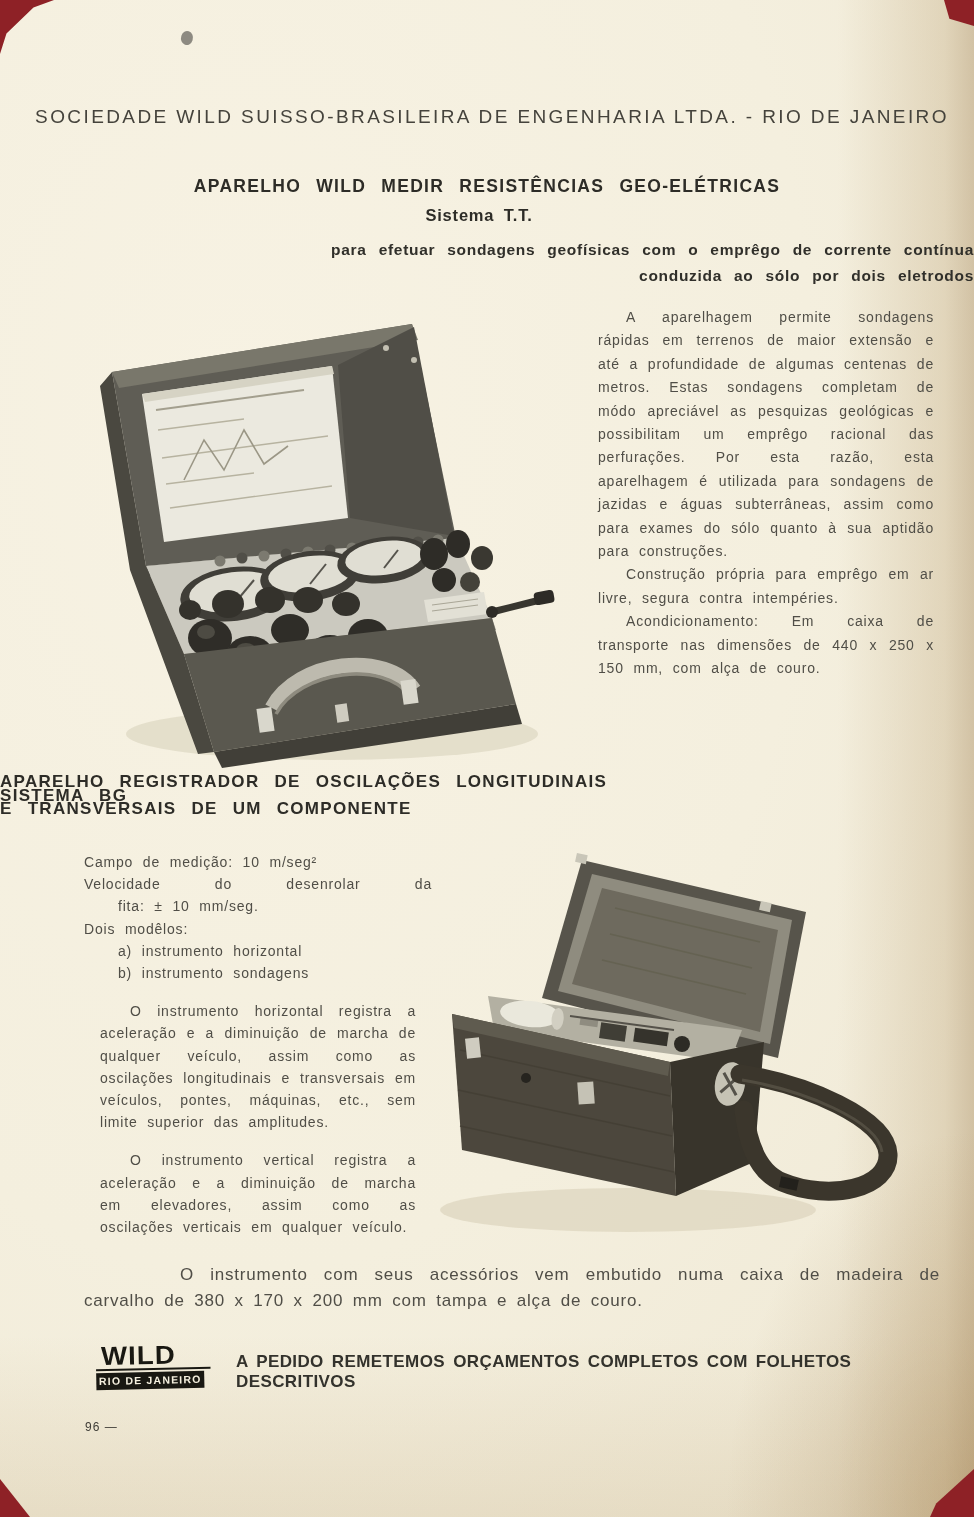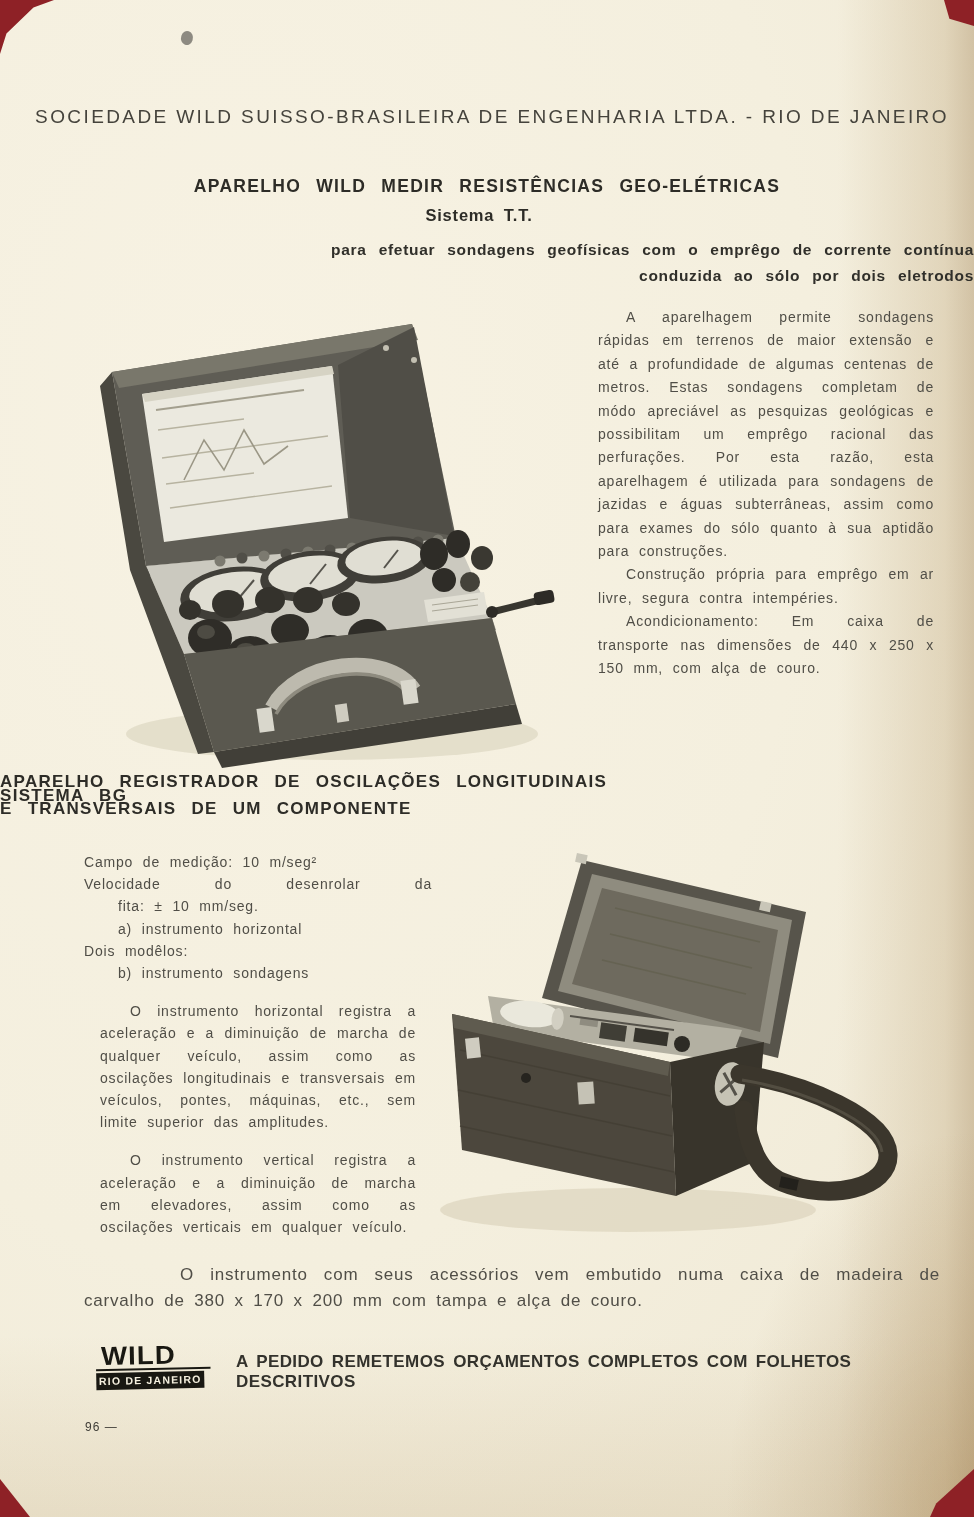--- a/index.html
+++ b/index.html
@@ -185,22 +185,22 @@
   </div>
 
   <div class="abs t2 a">APARELHO REGISTRADOR DE OSCILAÇÕES LONGITUDINAIS</div>
   <div class="abs t2 b">E TRANSVERSAIS DE UM COMPONENTE</div>
   <div class="abs t2 c">SISTEMA BG</div>
 
   <div class="abs col lcol">
     <div class="spec">Campo de medição: 10 m/seg²</div>
     <div class="spec stretch">Velocidade do desenrolar da</div>
     <div class="spec ind">fita: ± 10 mm/seg.</div>
+    <div class="spec">Dois modêlos:</div>
     <div class="spec ind">a) instrumento horizontal</div>
-    <div class="spec">Dois modêlos:</div>
     <div class="spec ind">b) instrumento sondagens</div>
     <p>O instrumento horizontal registra a aceleração e a diminuição de marcha de qualquer veículo, assim como as oscilações longitudinais e transversais em veículos, pontes, máquinas, etc., sem limite superior das amplitudes.</p>
     <p>O instrumento vertical registra a aceleração e a diminuição de marcha em elevadores, assim como as oscilações verticais em qualquer veículo.</p>
   </div>
 
   <svg class="abs" style="left:430px;top:848px;" width="508" height="402" viewBox="0 0 508 402">
     <ellipse cx="198" cy="362" rx="188" ry="22" fill="#ded6bf" opacity="0.75"></ellipse>
 
     <g>
       <polygon points="152,12 376,64 348,210 112,150" fill="#57544b"></polygon>

